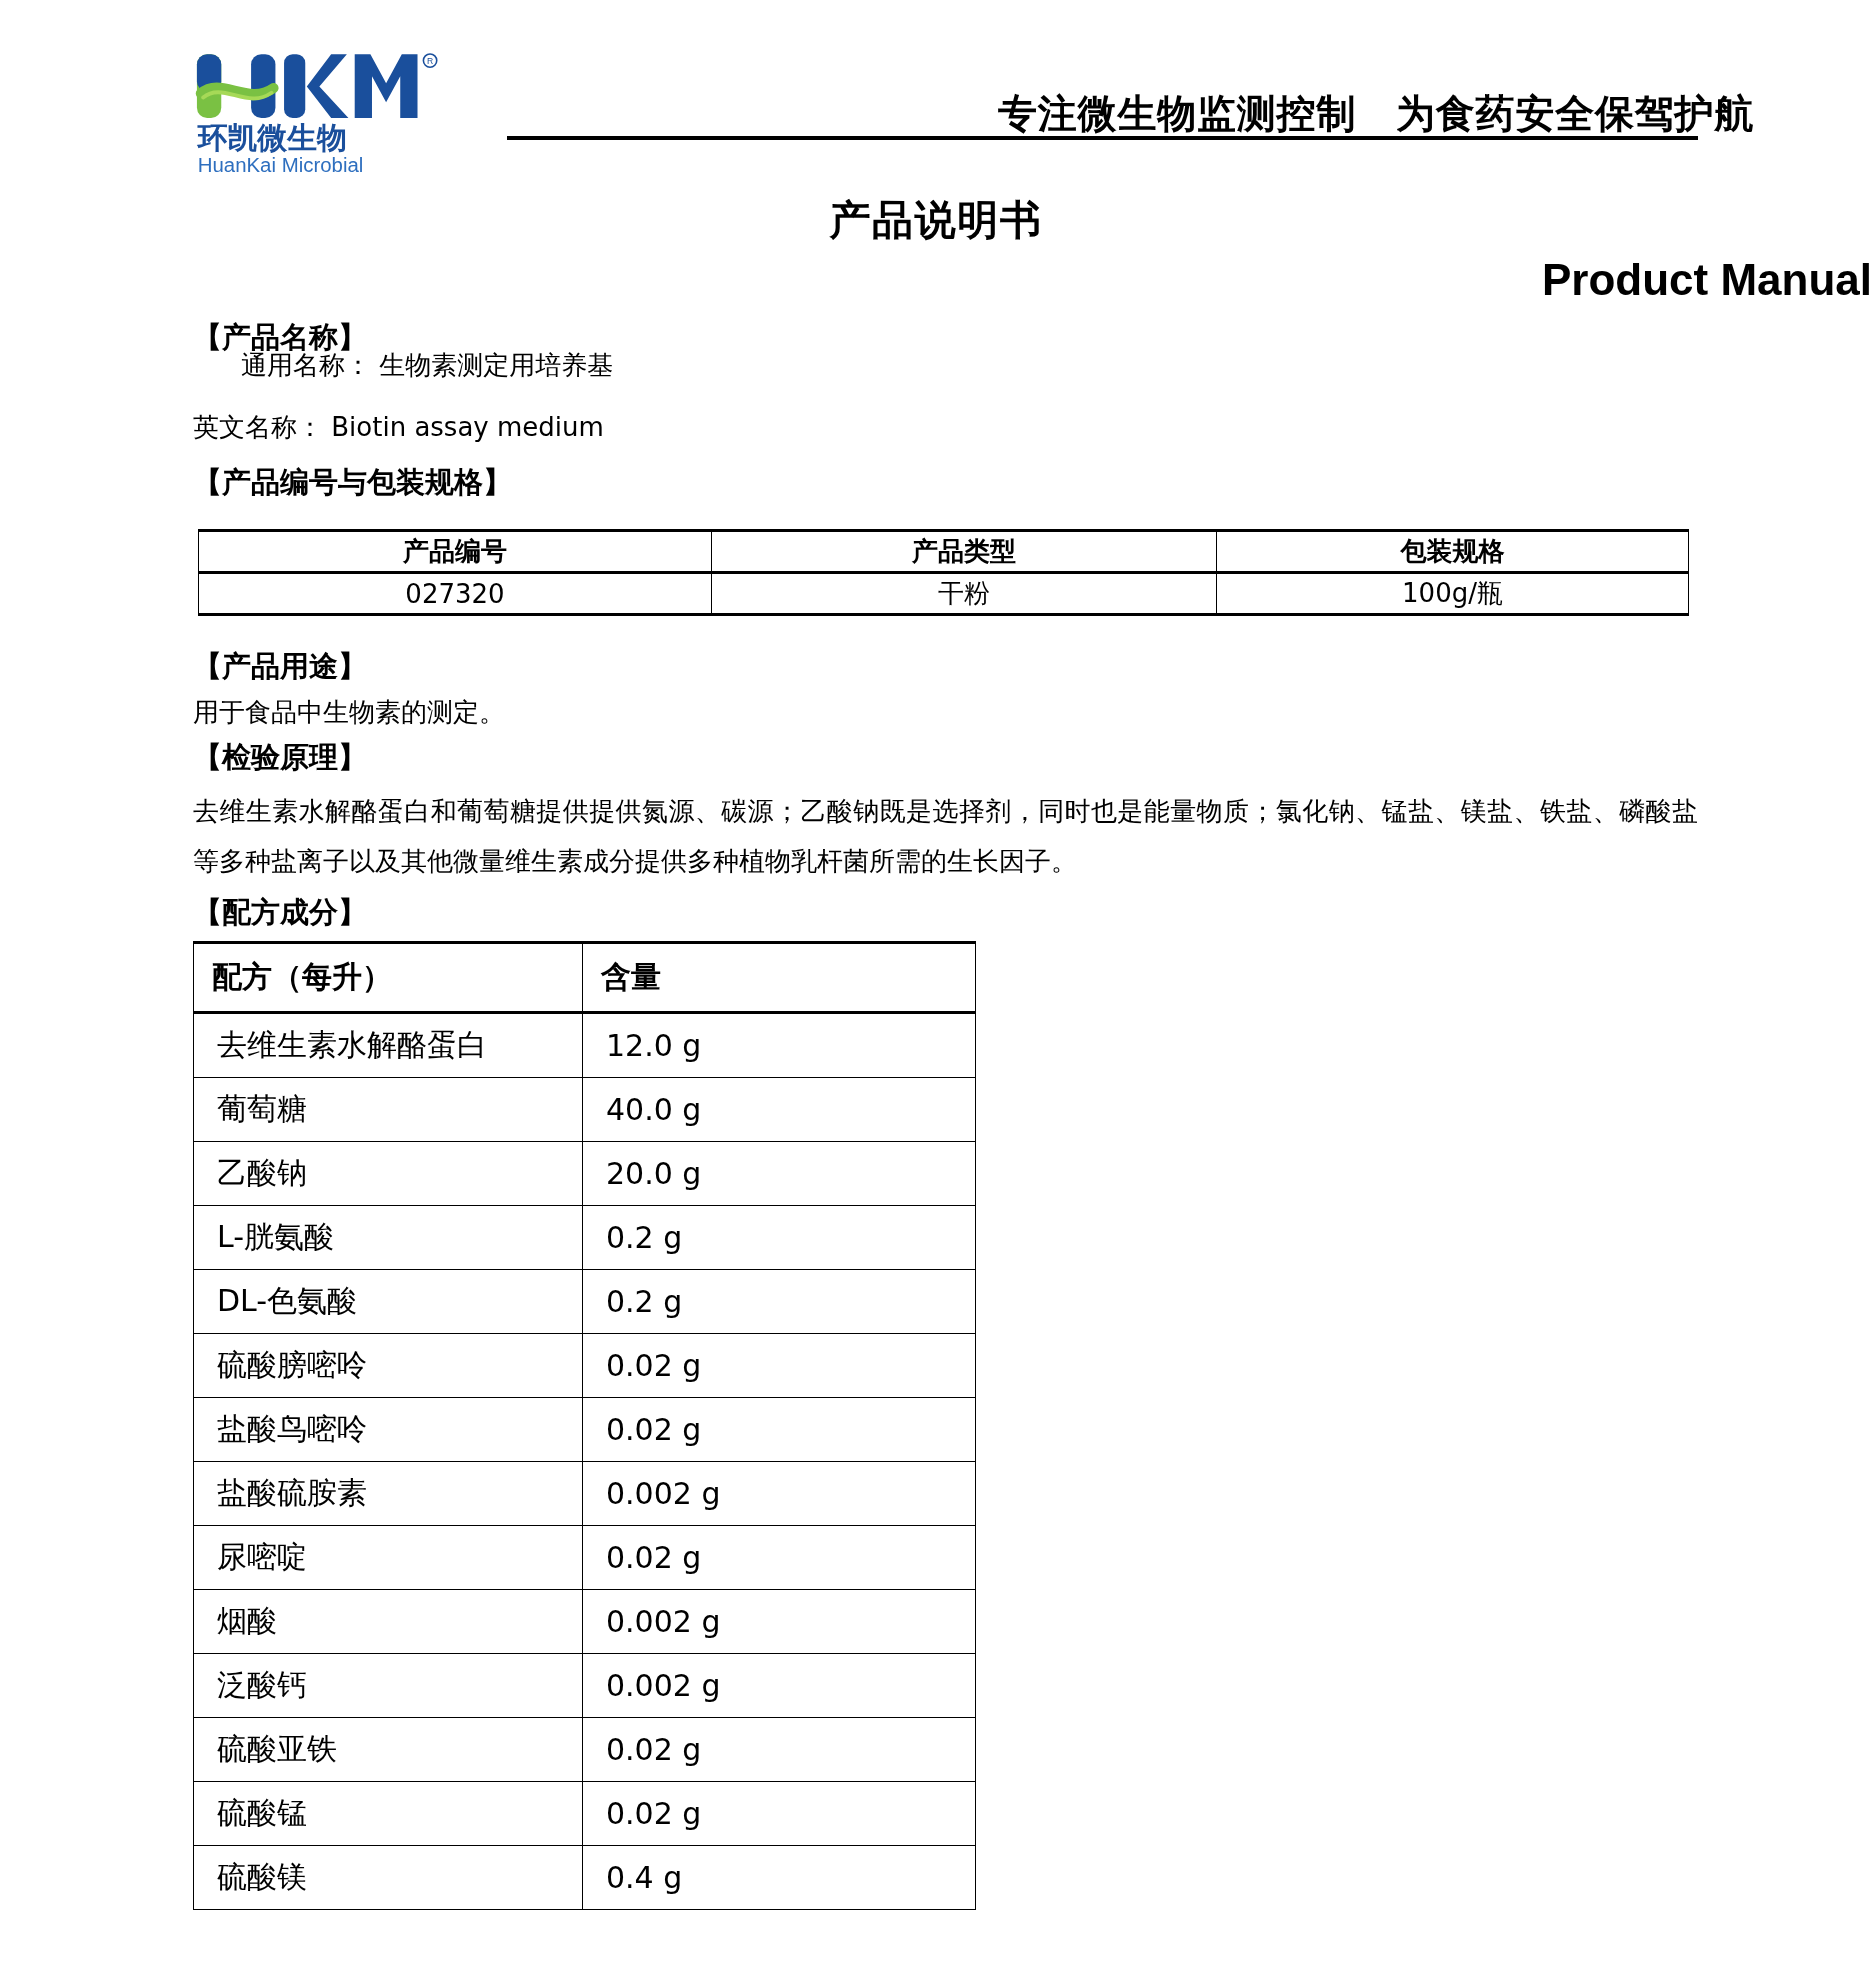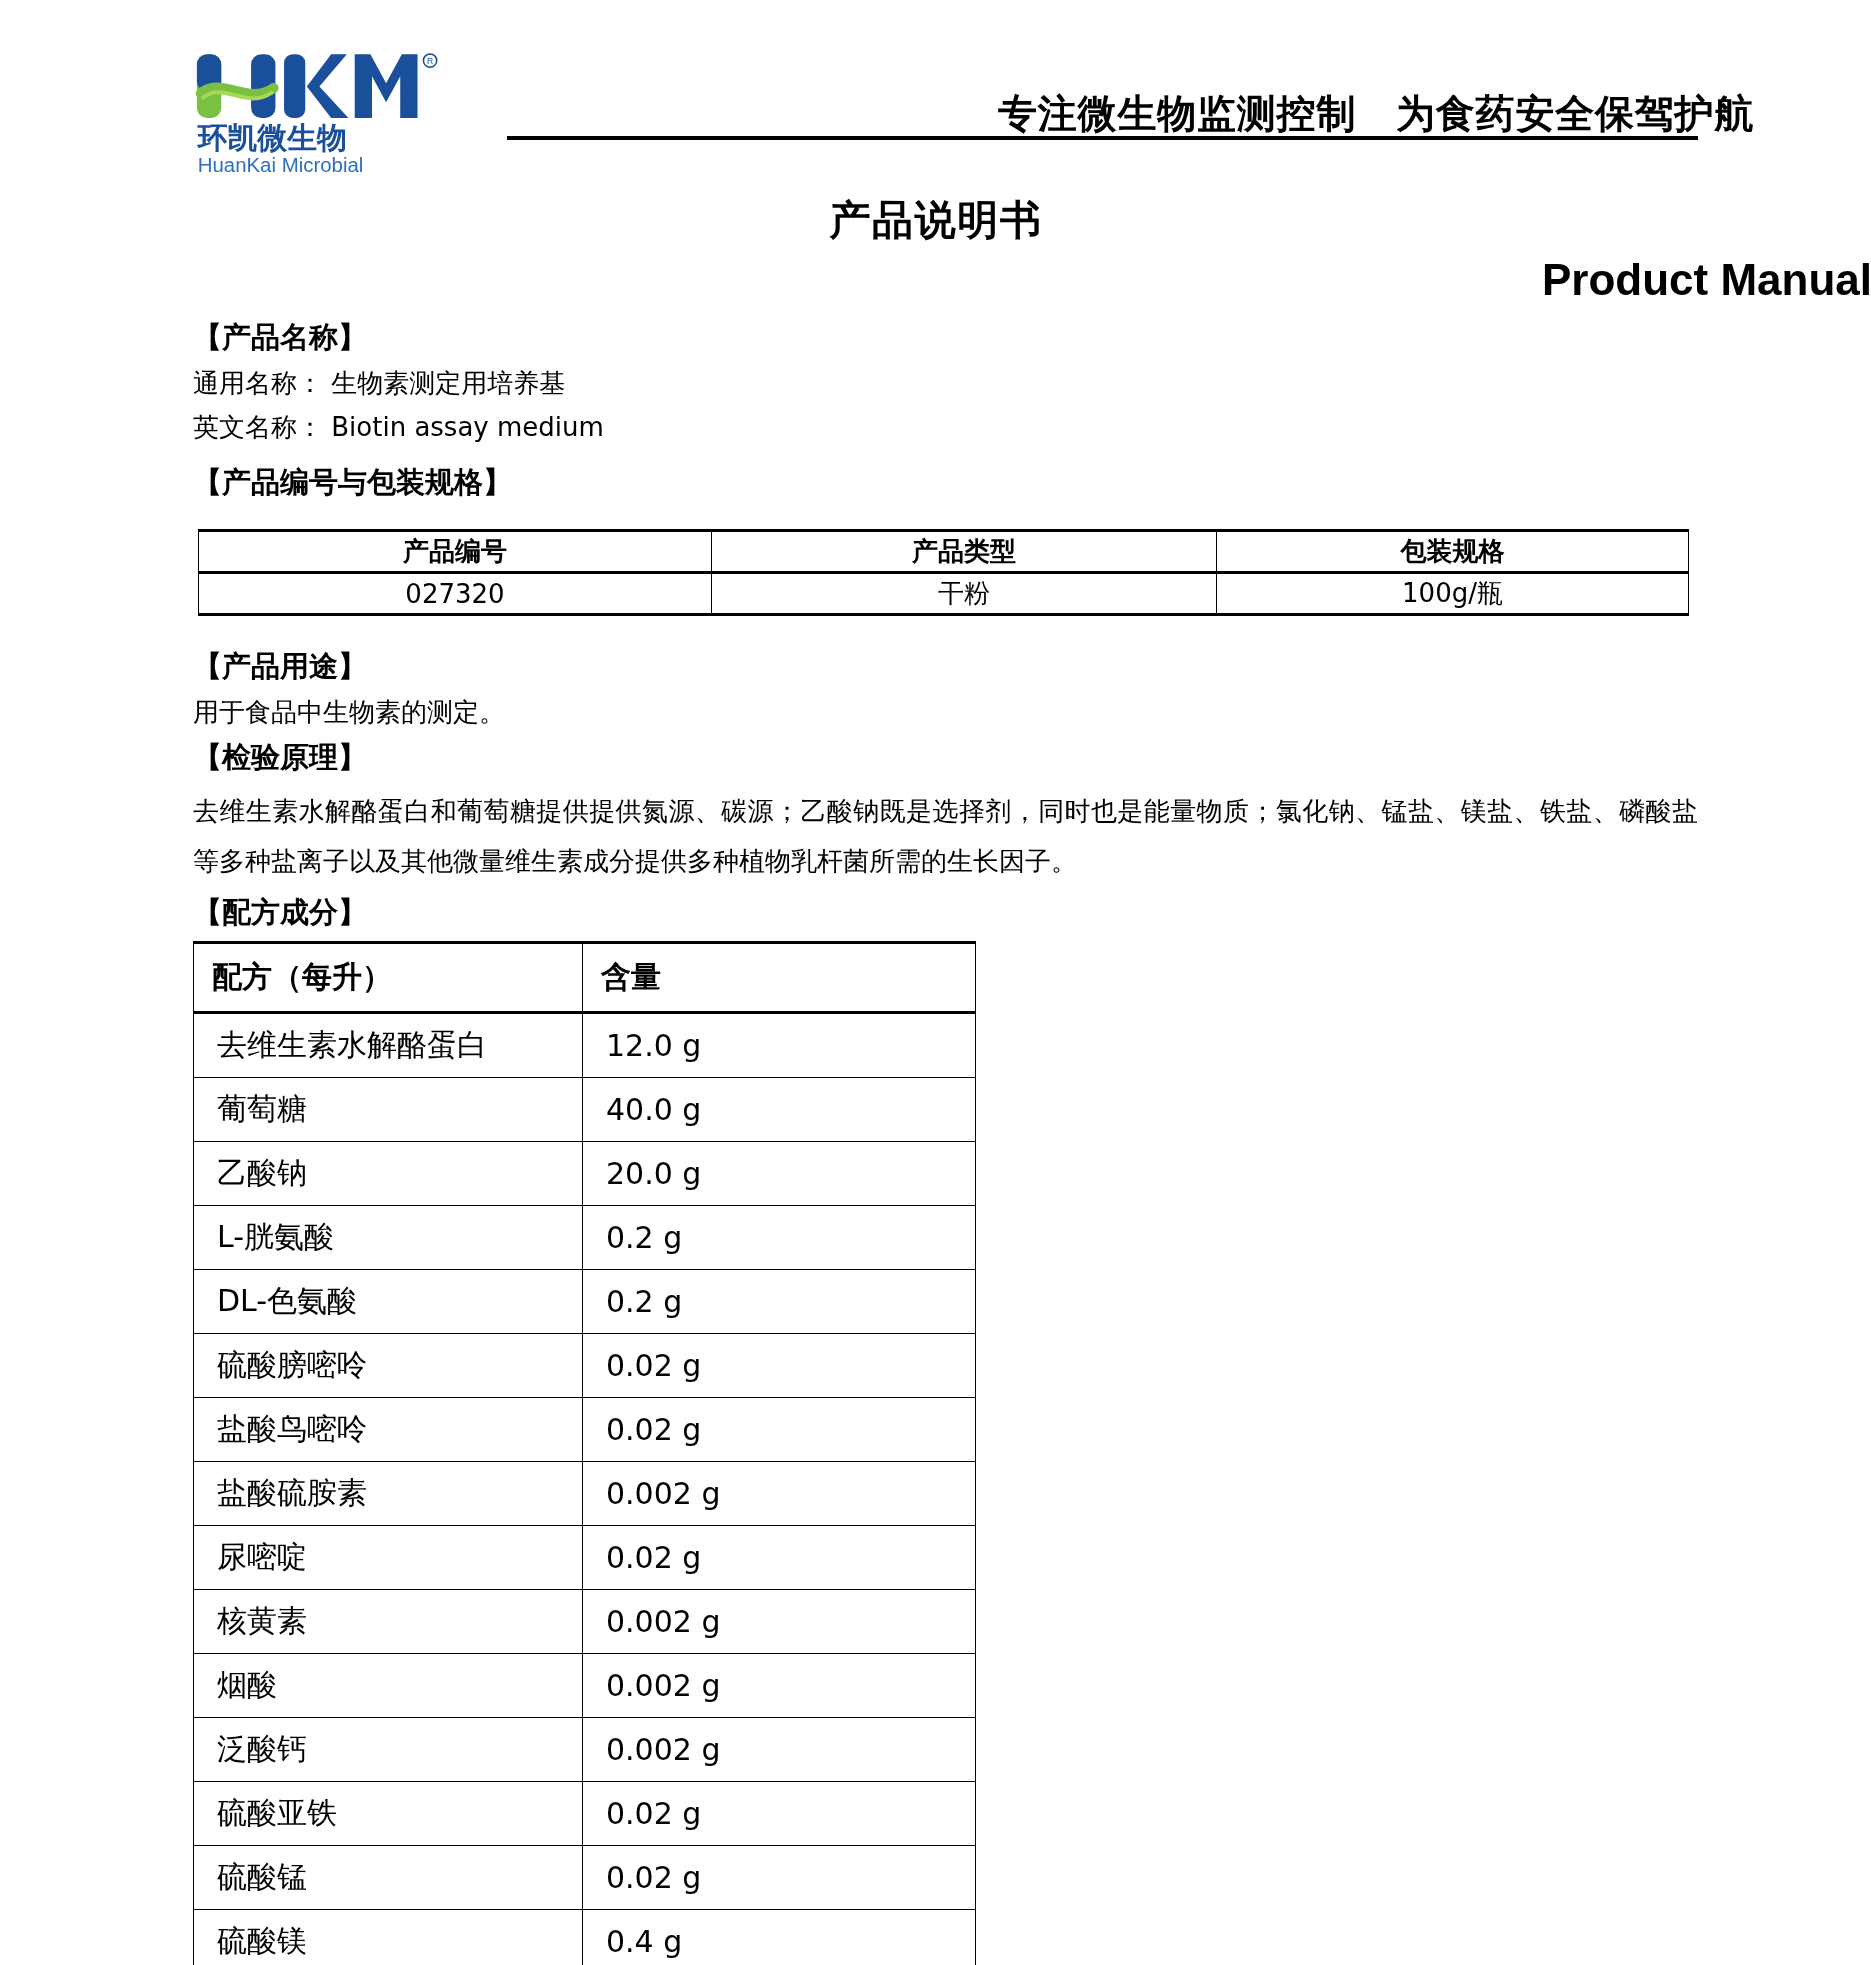--- a/index.html
+++ b/index.html
@@ -195,21 +195,21 @@
     </div>
 
     <div class="tagline">专注微生物监测控制　为食药安全保驾护航</div>
     <div class="header-rule"></div>
   </div>
 
   <div class="doc-title-cn">产品说明书</div>
   <div class="doc-title-en">Product Manual</div>
 
   <div class="sec-head" style="top:318px;">【产品名称】</div>
-  <div class="body-line" style="top:366px;">通用名称： 生物素测定用培养基</div>
+  <div class="body-line" style="top:348px;margin-left:48px;">通用名称： 生物素测定用培养基</div>
   <div class="body-line" style="top:410px;">英文名称： Biotin assay medium</div>
 
   <div class="sec-head" style="top:463px;">【产品编号与包装规格】</div>
 
   <table class="spec-table">
     <colgroup>
         <col class="c1">
         <col class="c2">
         <col class="c3">
       </colgroup>
@@ -275,24 +275,20 @@
         </tr>
         <tr>
           <td>盐酸硫胺素</td>
           <td>0.002 g</td>
         </tr>
         <tr>
           <td>尿嘧啶</td>
           <td>0.02 g</td>
         </tr>
         <tr>
-          <td>核黄素</td>
-          <td>0.002 g</td>
-        </tr>
-        <tr>
           <td>烟酸</td>
           <td>0.002 g</td>
         </tr>
         <tr>
           <td>泛酸钙</td>
           <td>0.002 g</td>
         </tr>
         <tr>
           <td>硫酸亚铁</td>
           <td>0.02 g</td>

